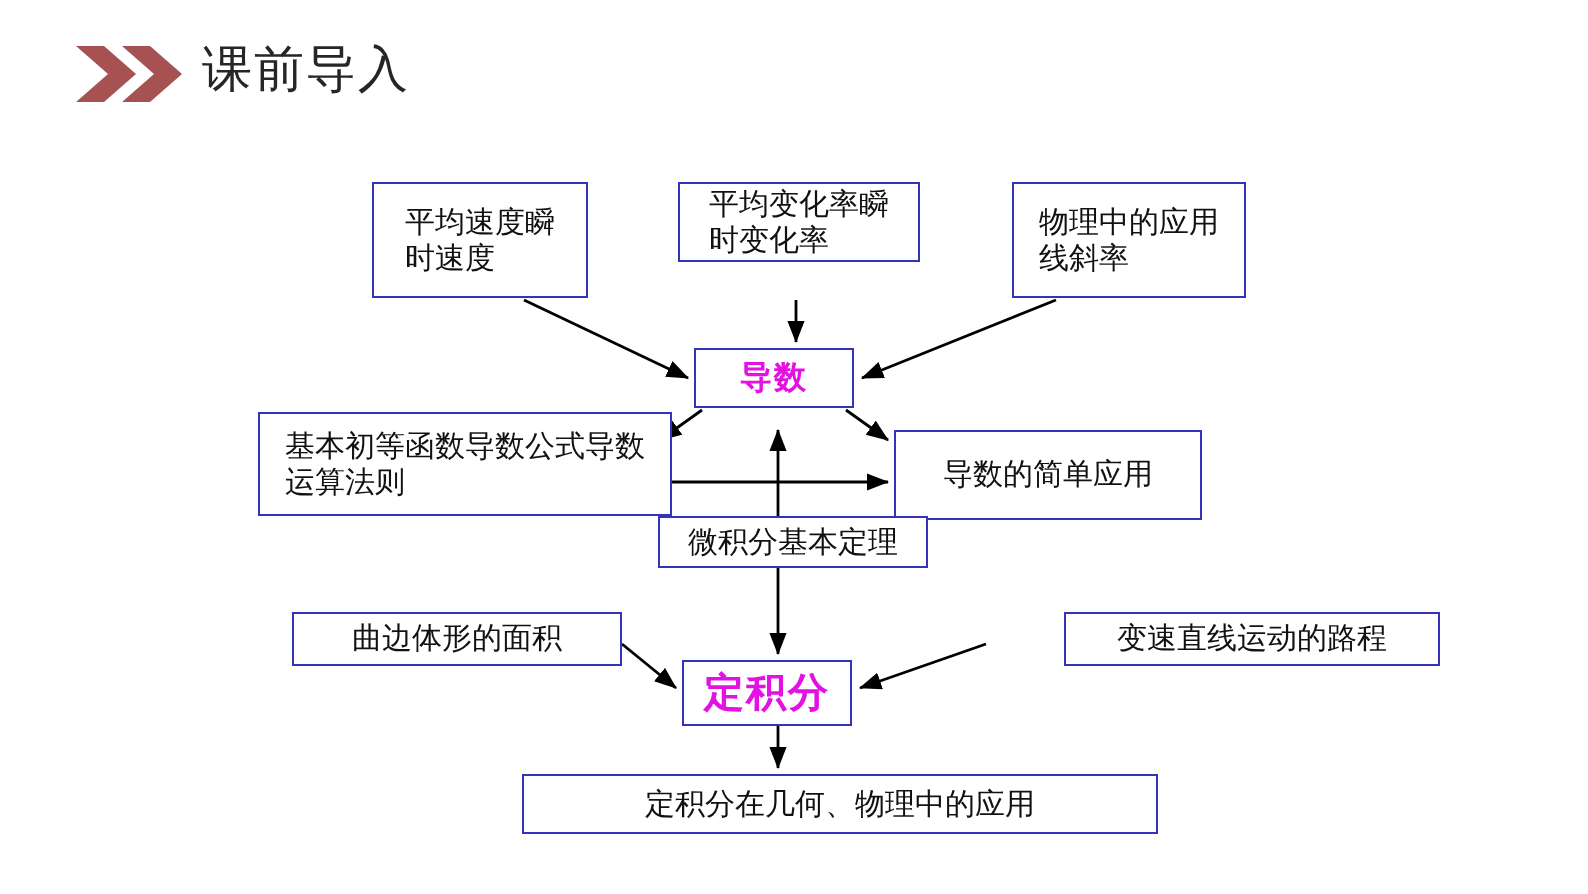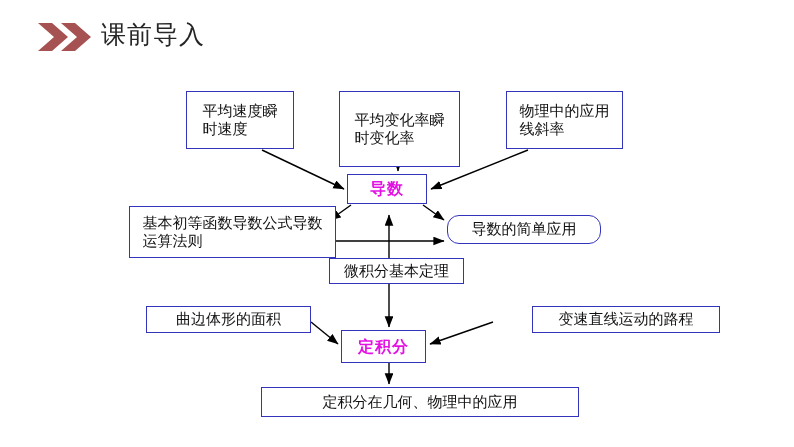--- a/index.html
+++ b/index.html
@@ -82,33 +82,33 @@
     z-index: 3;
   }
   .node.highlight {
     color: #e312e3;
     font-weight: 700;
     letter-spacing: 1px;
   }
 
   
   #node-avg-velocity      { left: 186px; top: 91px;  width: 108px; height: 58px; }
-  #node-avg-rate          { left: 339px; top: 91px;  width: 121px; height: 76px; }
+  #node-avg-rate          { left: 339px; top: 91px;  width: 121px; height: 40px; }
   #node-secant-slope      { left: 506px; top: 91px;  width: 117px; height: 58px; }
 
   #node-derivative        { left: 347px; top: 174px; width: 80px;  height: 30px; font-size: 16px; }
 
   #node-basic-formulas    { left: 129px; top: 206px; width: 207px; height: 52px; }
-  #node-simple-app        { left: 447px; top: 215px; width: 154px; height: 29px; border-radius: 12px; }
+  #node-simple-app        { left: 447px; top: 215px; width: 154px; height: 45px; }
   #node-fundamental-thm   { left: 329px; top: 258px; width: 135px; height: 26px; }
 
   #node-curved-area       { left: 146px; top: 306px; width: 165px; height: 27px; }
   #node-varspeed-distance { left: 493px; top: 306px; width: 188px; height: 27px; margin-left: 39px; }
 
-  #node-definite-integral { left: 341px; top: 330px; width: 85px;  height: 33px; font-size: 16px; }
+  #node-definite-integral { left: 341px; top: 330px; width: 85px;  height: 33px; font-size: 20px; }
 
   #node-applications      { left: 261px; top: 387px; width: 318px; height: 30px; }
 </style>
 </head>
 <body>
 
 <div id="slide">
 
   <div id="header">
 

